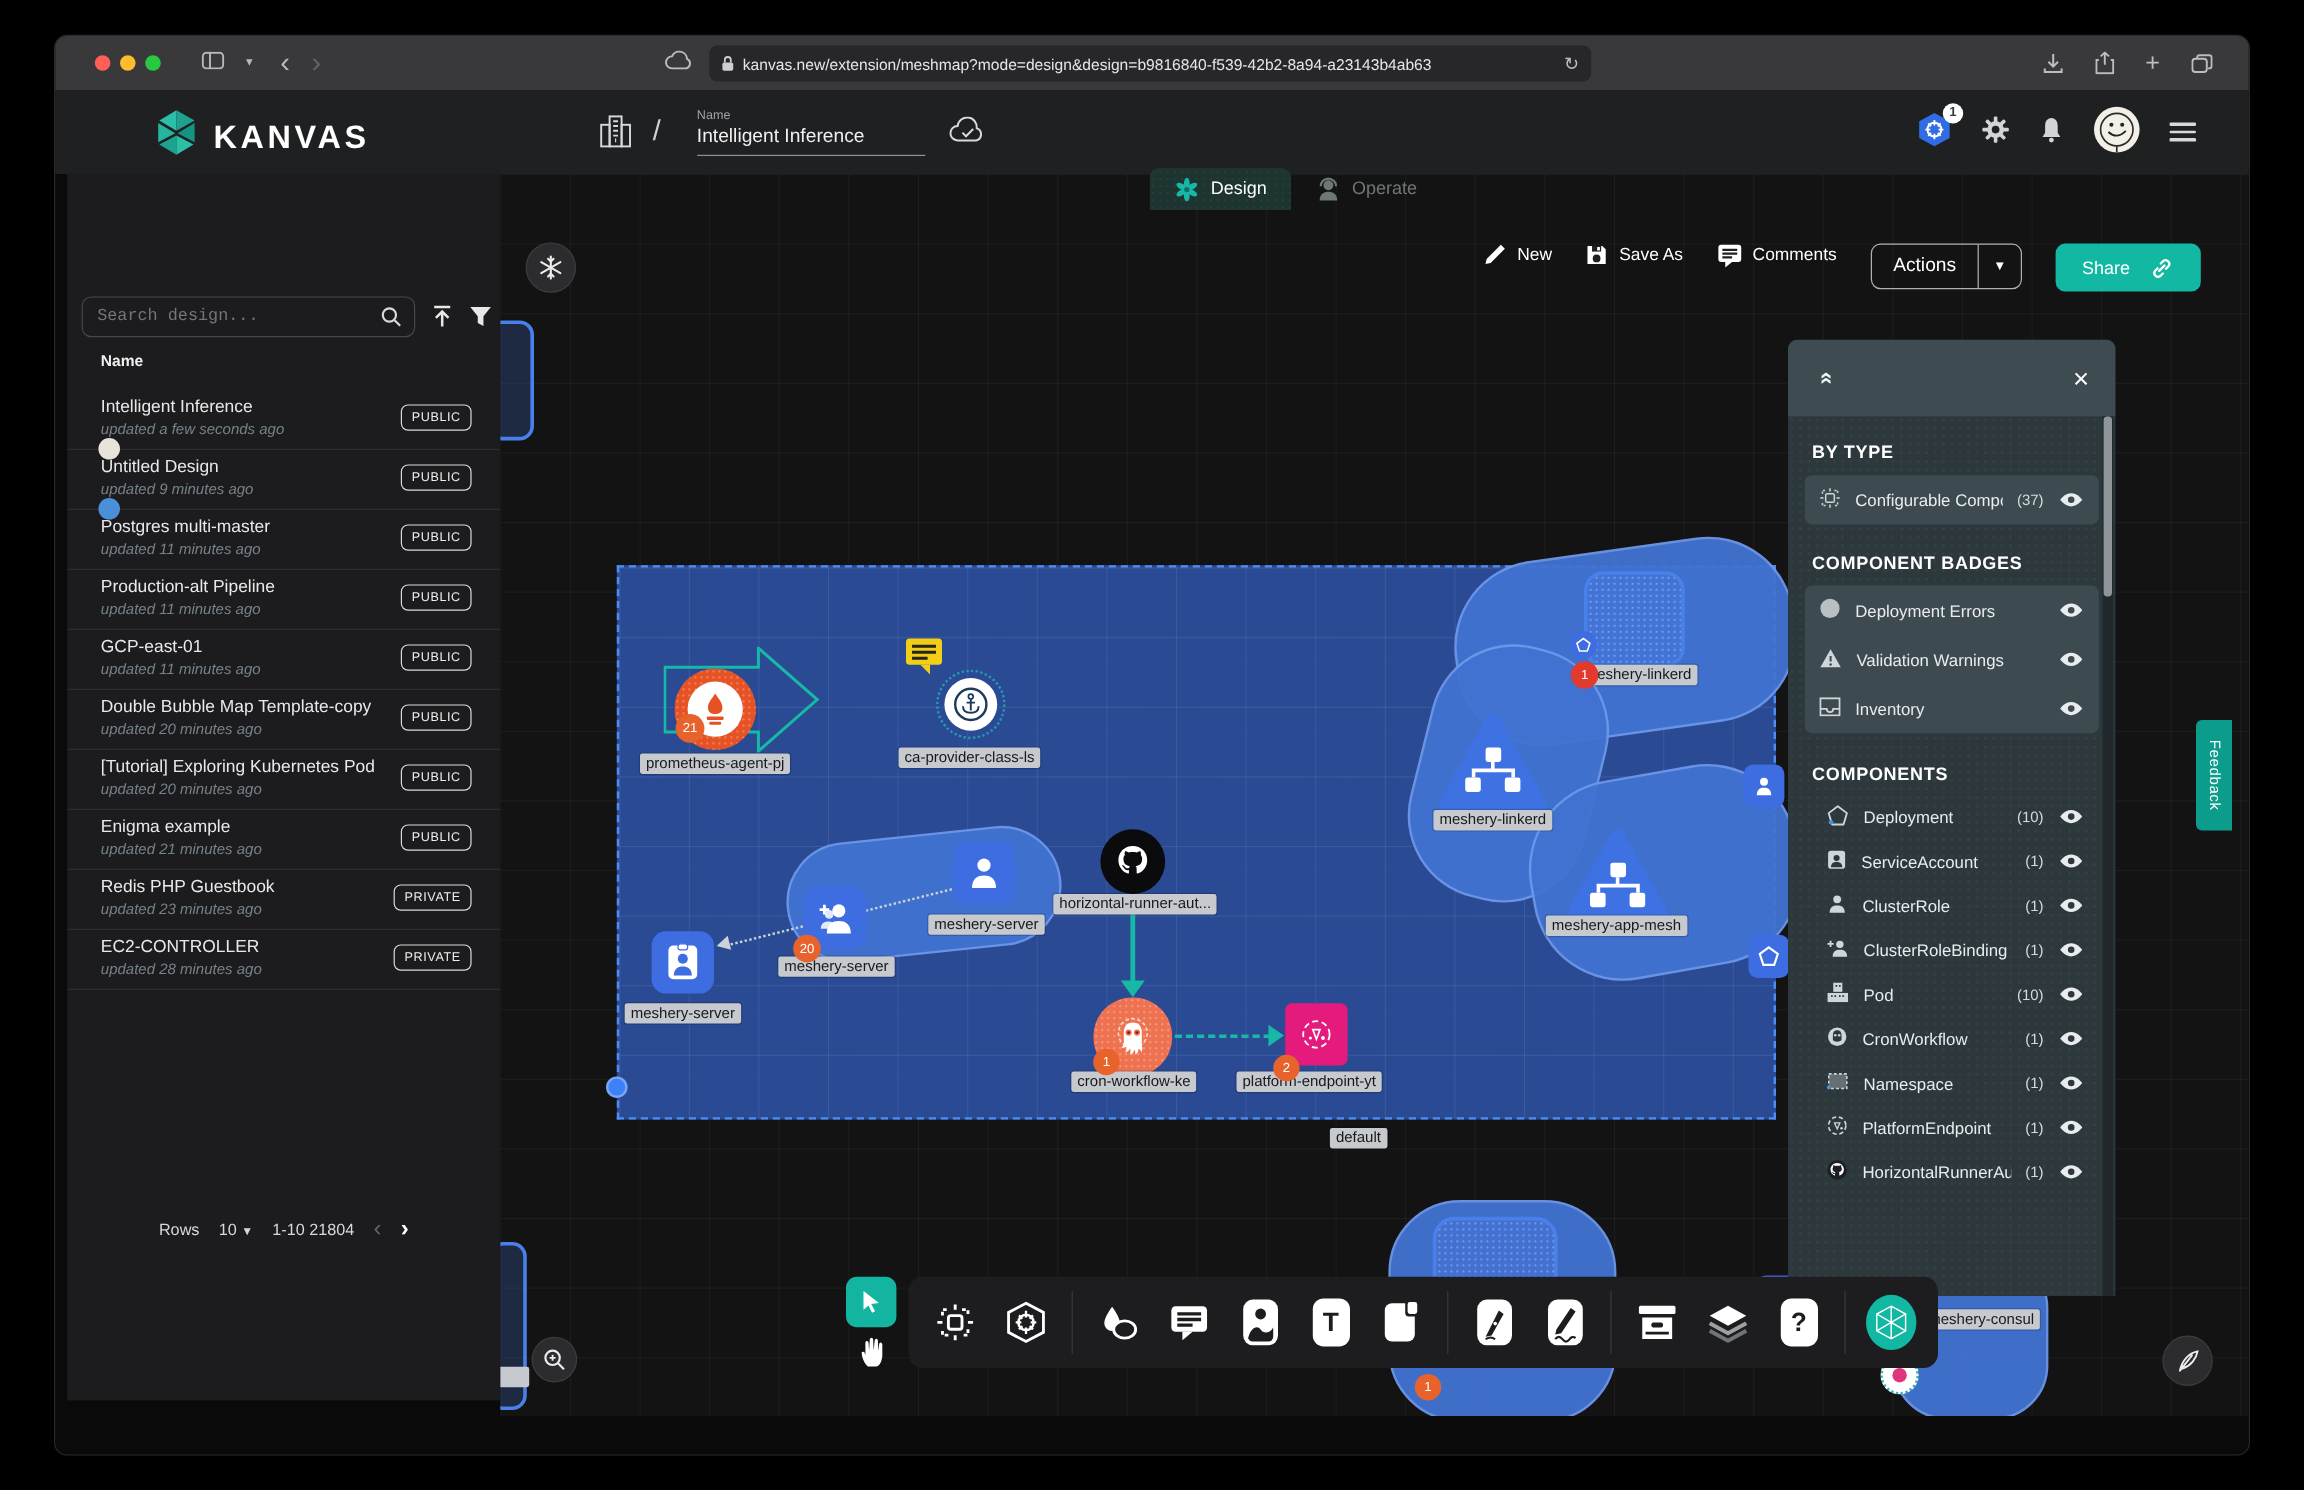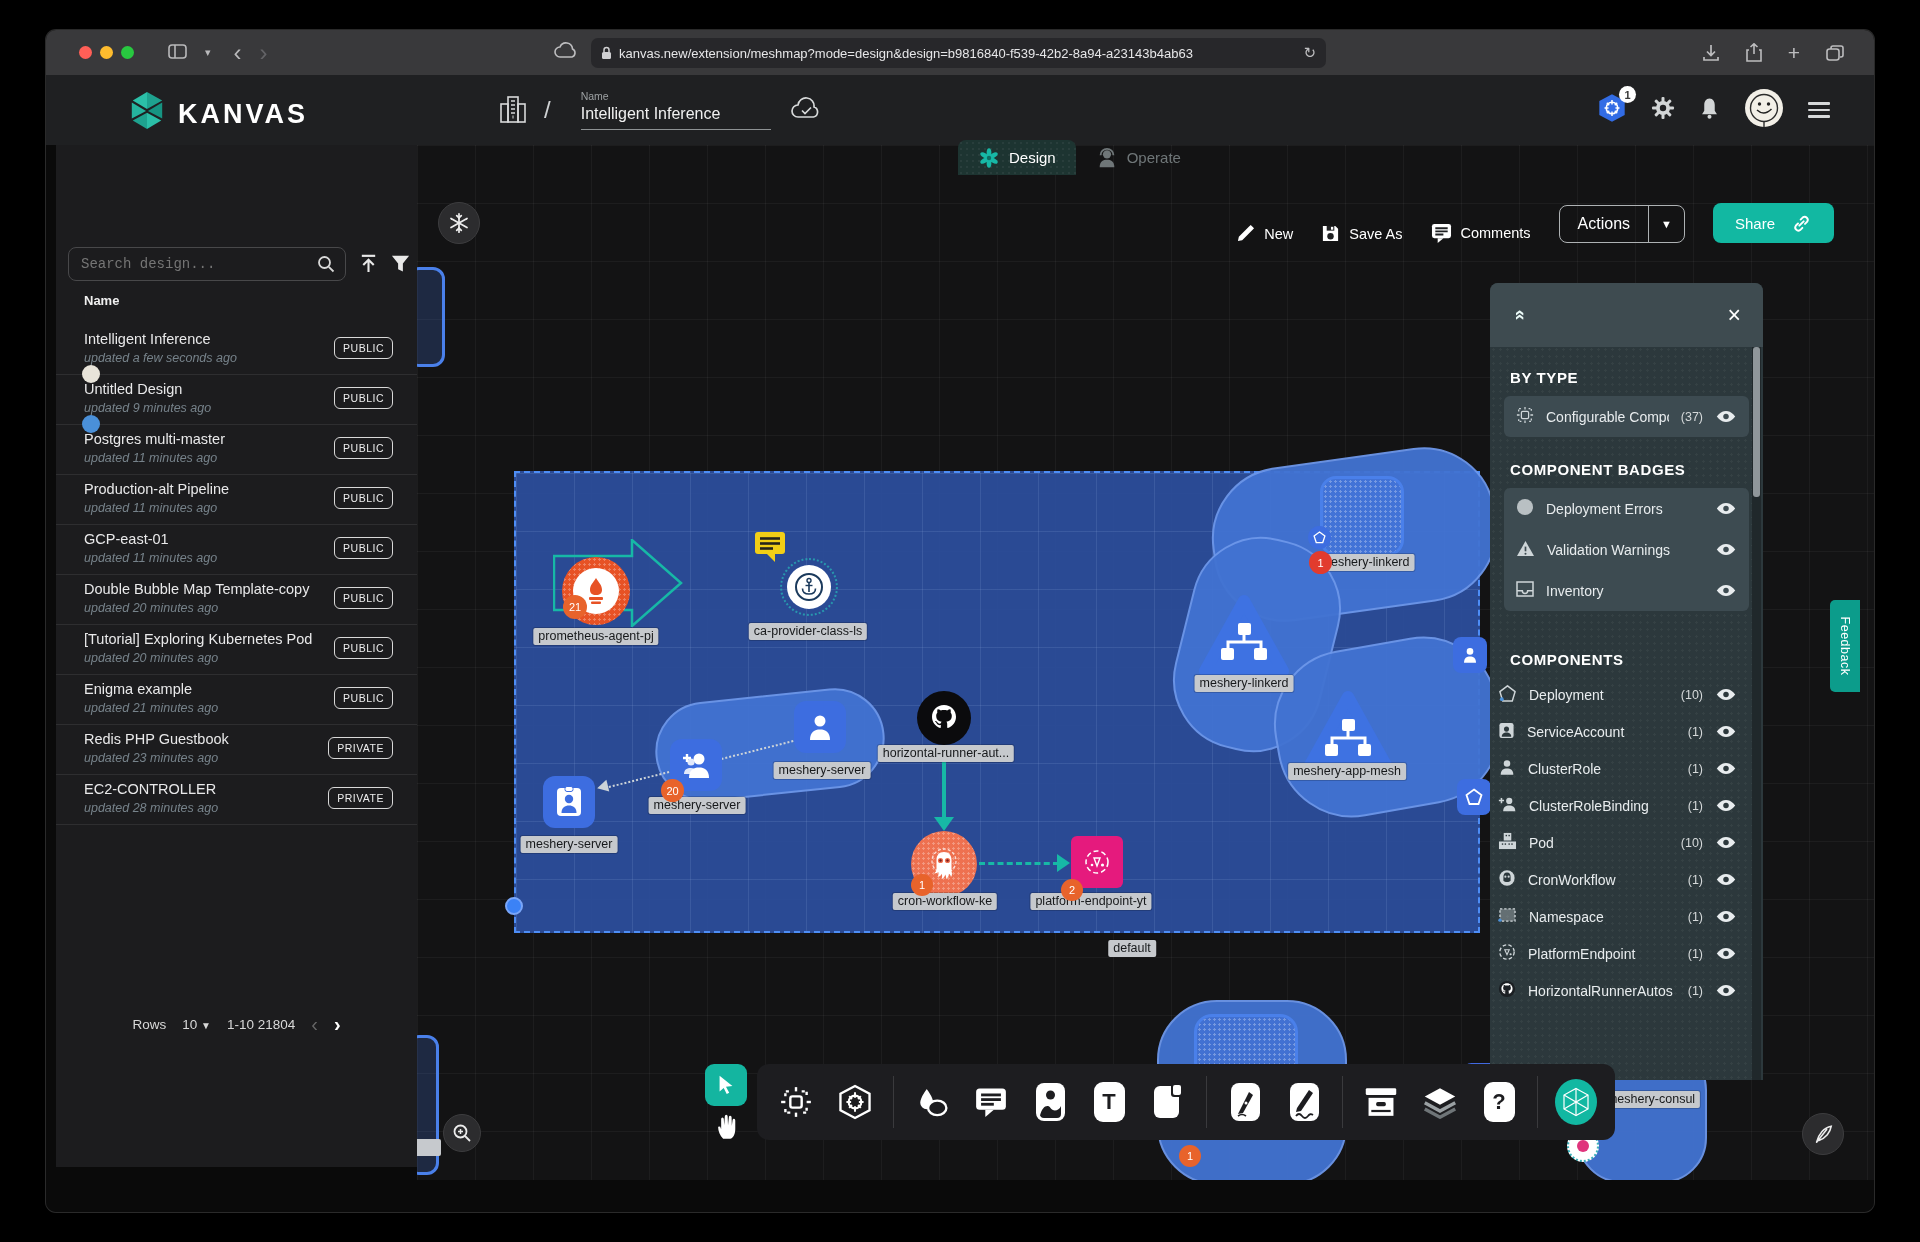--- a/index.html
+++ b/index.html
@@ -66,38 +66,38 @@
   .blob{position:absolute;background:#4273d2;border:2px solid #6d97ea;opacity:.95}
   .nodebox{position:absolute;width:52px;height:52px;border-radius:12px;background:#3d6de0;display:flex;
     align-items:center;justify-content:center}
   .nlabel{position:absolute;transform:translateX(-50%);background:#c6c9cd;color:#17191b;font-size:12.5px;
     line-height:17px;padding:0 5px;border-radius:2px;white-space:nowrap;box-shadow:0 0 0 1px rgba(0,0,0,.18);z-index:4}
   .obadge{position:absolute;border-radius:50%;color:#fff;display:flex;align-items:center;justify-content:center;
     font-size:11px;z-index:5;background:#e8632b}
   .dotfill{background-image:radial-gradient(rgba(255,255,255,.28) 1px,transparent 1.3px);background-size:5px 5px}
   .circbtn{position:absolute;border-radius:50%;background:#2c2c2e;border:1px solid #3d3d3f;display:flex;
     align-items:center;justify-content:center;z-index:40}
-  .abar{position:absolute;top:58px;right:40px;display:flex;align-items:flex-end;gap:28px;z-index:35;color:#fff;font-size:14.5px}
+  .abar{position:absolute;top:58px;right:40px;display:flex;align-items:flex-start;gap:28px;z-index:35;color:#fff;font-size:14.5px}
   .abtn{display:flex;align-items:center;gap:9px;cursor:pointer}
   .actions-split{display:flex;border:1px solid #aeb2b4;border-radius:8px;overflow:hidden;height:38px}
   .actions-split .seg{display:flex;align-items:center;padding:0 18px;font-size:16px}
   .actions-split .seg2{border-left:1px solid #aeb2b4;padding:0 12px}
   .sharebtn{display:flex;align-items:center;gap:16px;background:#12b8a2;border-radius:8px;height:40px;
     padding:0 22px;font-size:15px;color:#fff;cursor:pointer}
   
   .rpanel{position:absolute;left:1073px;top:138px;width:273px;height:797px;background:#2c383c;z-index:20;
     border-radius:8px 8px 0 0;background-image:radial-gradient(rgba(255,255,255,.045) 1px,transparent 1.2px);
     background-size:7px 7px;overflow:hidden}
   .rphdr{position:absolute;left:0;top:0;width:100%;height:64px;background:#3e4b50;display:flex;align-items:center}
   .rptitle{color:#fff;font-size:15px;font-weight:bold;letter-spacing:.6px;margin:0 0 0 20px}
   .rpbox{background:#3d4b51;border-radius:6px;margin:10px 14px 0 14px}
   .rprow{display:flex;align-items:center;height:41px;padding:0 12px;gap:12px;color:#e8ecee;font-size:14px}
   .rprow .lb{flex:1;white-space:nowrap;overflow:hidden}
   .rprow .ct{color:#d5d9da;font-size:12.5px}
-  .rplist .rprow{height:37px;padding:0 26px 0 8px}
+  .rplist .rprow{height:37px;padding:0 26px 0 32px}
   .rpscroll{position:absolute;right:2px;top:64px;bottom:0;width:9px;background:#20282b}
   .rpscroll .thumb{position:absolute;top:0;left:1px;width:7px;height:150px;background:#8f969a;border-radius:3px}
   .fbk{position:absolute;left:1413px;top:455px;width:30px;height:92px;background:#0c9c8b;border-radius:5px 0 0 5px;
     z-index:25;display:flex;align-items:center;justify-content:center}
   .fbk span{transform:rotate(90deg);color:#fff;font-size:12.5px;white-space:nowrap;letter-spacing:.5px}
   
   .tbar{position:absolute;left:340px;top:919px;height:76px;background:#1d1d20;border-radius:12px;display:flex;
     align-items:center;padding:0 18px;gap:17px;z-index:45}
   .tbtn{width:42px;height:42px;display:flex;align-items:center;justify-content:center;cursor:pointer}
   .tdiv{width:1px;height:52px;background:#3a3a3d}
@@ -699,21 +699,21 @@
                     <path d="M1 1 H19 V17 H1 Z M1 11 H7 C7 13 8 14 10 14 C12 14 13 13 13 11 H19" fill="none" stroke="#cfd6d9" stroke-width="1.7"></path>
                   </svg></span>
               <span class="lb">Inventory</span>
               <svg width="22" height="13" viewBox="0 0 24 14">
                   <path d="M12 1 C6 1 2 7 2 7 C2 7 6 13 12 13 C18 13 22 7 22 7 C22 7 18 1 12 1 Z" fill="#e8ecee"></path>
                   <circle cx="12" cy="7" r="3" fill="#3d4b51"></circle>
                 </svg>
             </div>
           </div>
 
-          <div class="rptitle" style="margin-top:40px">COMPONENTS</div>
+          <div class="rptitle" style="margin-top:26px">COMPONENTS</div>
           <div class="rplist" style="margin-top:8px">
             <div class="rprow">
               <span><svg width="19" height="19" viewBox="0 0 20 20">
                     <polygon points="10,2 18,8 15,18 5,18 2,8" fill="none" stroke="#cfd6d9" stroke-width="1.6" stroke-linejoin="round"></polygon>
                     <circle cx="4" cy="16" r="2" fill="#4a90d9"></circle>
                   </svg></span>
               <span class="lb">Deployment</span>
               <span class="ct">(10)</span>
               <svg width="22" height="13" viewBox="0 0 24 14">
                   <path d="M12 1 C6 1 2 7 2 7 C2 7 6 13 12 13 C18 13 22 7 22 7 C22 7 18 1 12 1 Z" fill="#e8ecee"></path>

